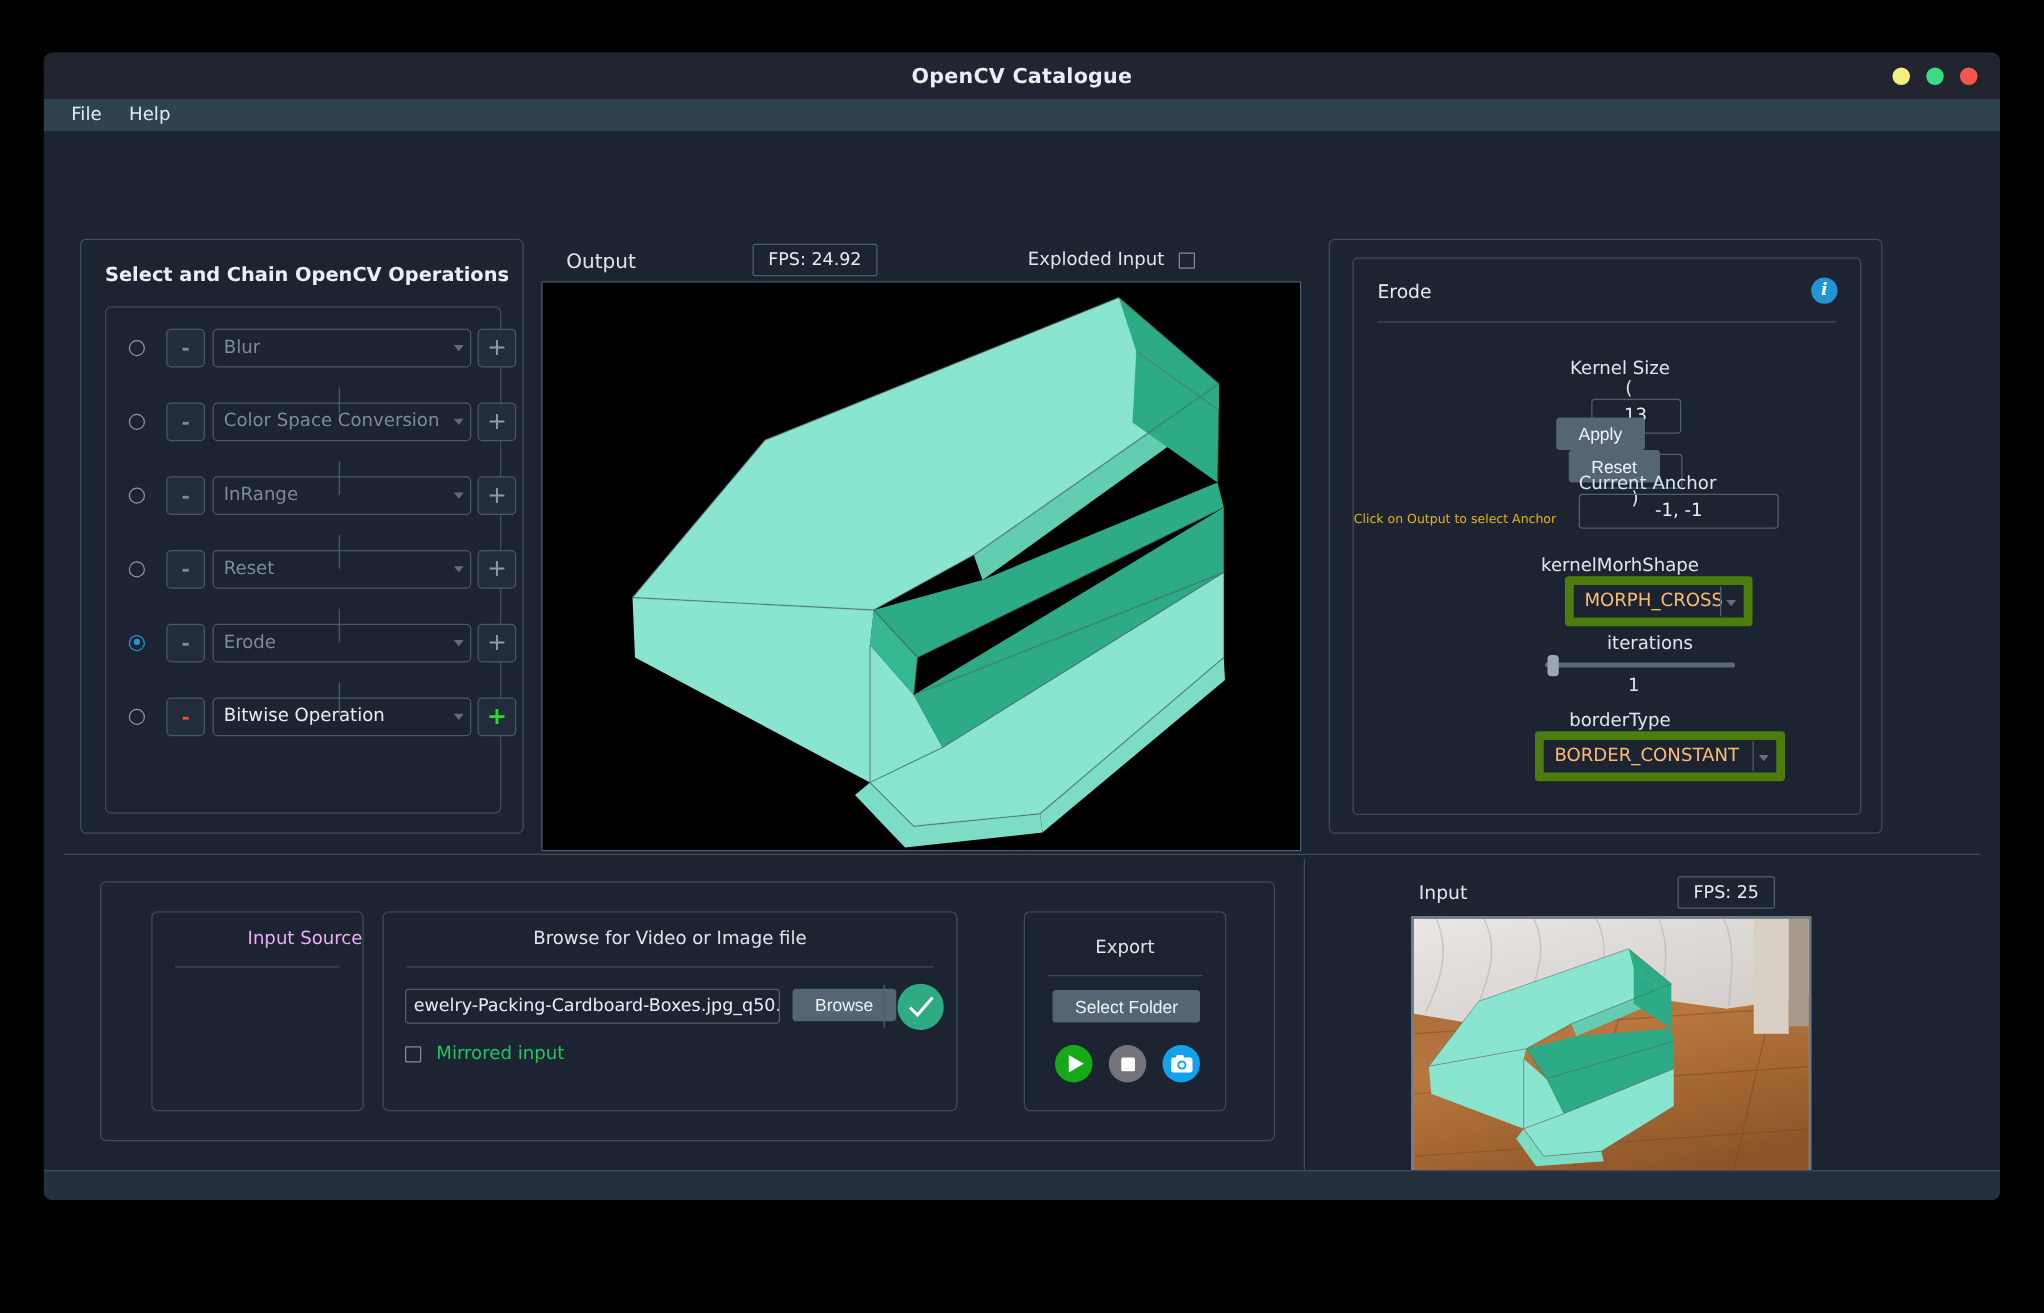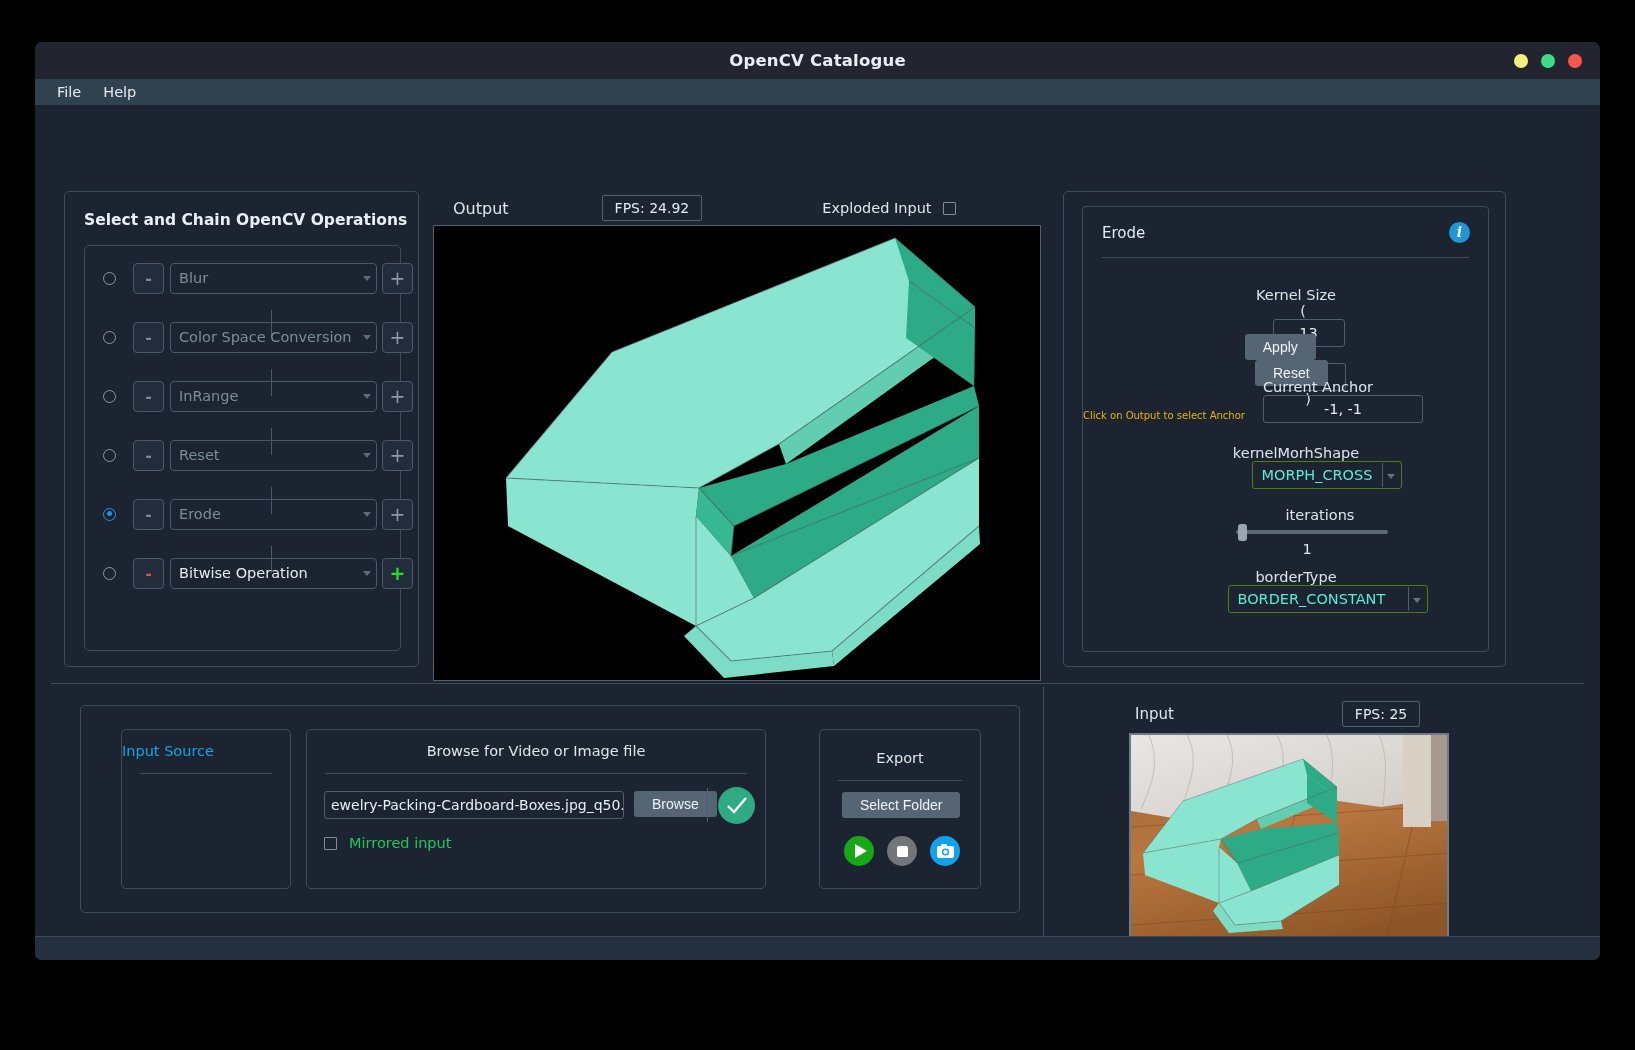--- a/index.html
+++ b/index.html
@@ -252,23 +252,23 @@
   }
   .btn {
     background: #566574;
     color: #eef3f8;
     font-size: 14px;
     border: none;
     border-radius: 3px;
     padding: 5px 18px;
   }
   .ddl {
-    border: 1px solid #4d7c0f;
+    border: 7px solid #4d7c0f;
     border-radius: 3px;
-    color: #5eead4;
+    color: #fdba74;
     font-size: 14.5px;
     padding: 5px 9px;
     position: relative;
     background: transparent;
   }
   .ddl .arrow {
     position: absolute;
     right: 6px; top: 12px;
     width: 0; height: 0;
     border-left: 4px solid transparent;
@@ -302,21 +302,21 @@
     height: 1px; background: #3d4c5c;
   }
   #bottomsplit {
     position: absolute;
     left: 1008px; top: 582px;
     width: 1px; height: 266px;
     background: #3d4c5c;
   }
   #bottompanel { left: 45px; top: 600px; width: 940px; height: 208px; }
   #srcbox { left: 40px; top: 23px; width: 170px; height: 160px; }
-  #srcbox .btitle { color: #0ea5e9; font-size: 14.5px; text-align: left; margin-top: 13px; }
+  #srcbox .btitle { color: #f0abfc; font-size: 14.5px; text-align: right; margin-top: 13px; }
   #srcbox .bdiv { position: absolute; left: 18px; right: 18px; top: 43px; height: 1px; background: #3d4c5c; }
   .radiorow { display: flex; align-items: center; gap: 9px; color: #dde5ee; font-size: 14.5px; margin: 0 0 0 18px; height: 25px; }
   #browsebox { left: 225px; top: 23px; width: 460px; height: 160px; }
   #browsebox .btitle { color: #dde5ee; font-size: 14.5px; text-align: center; margin-top: 13px; }
   #browsebox .bdiv { position: absolute; left: 18px; right: 18px; top: 43px; height: 1px; background: #3d4c5c; }
   .pathfield {
     position: absolute;
     left: 17px; top: 61px;
     width: 300px; height: 28px;
     border: 1px solid #4f5f6e;

